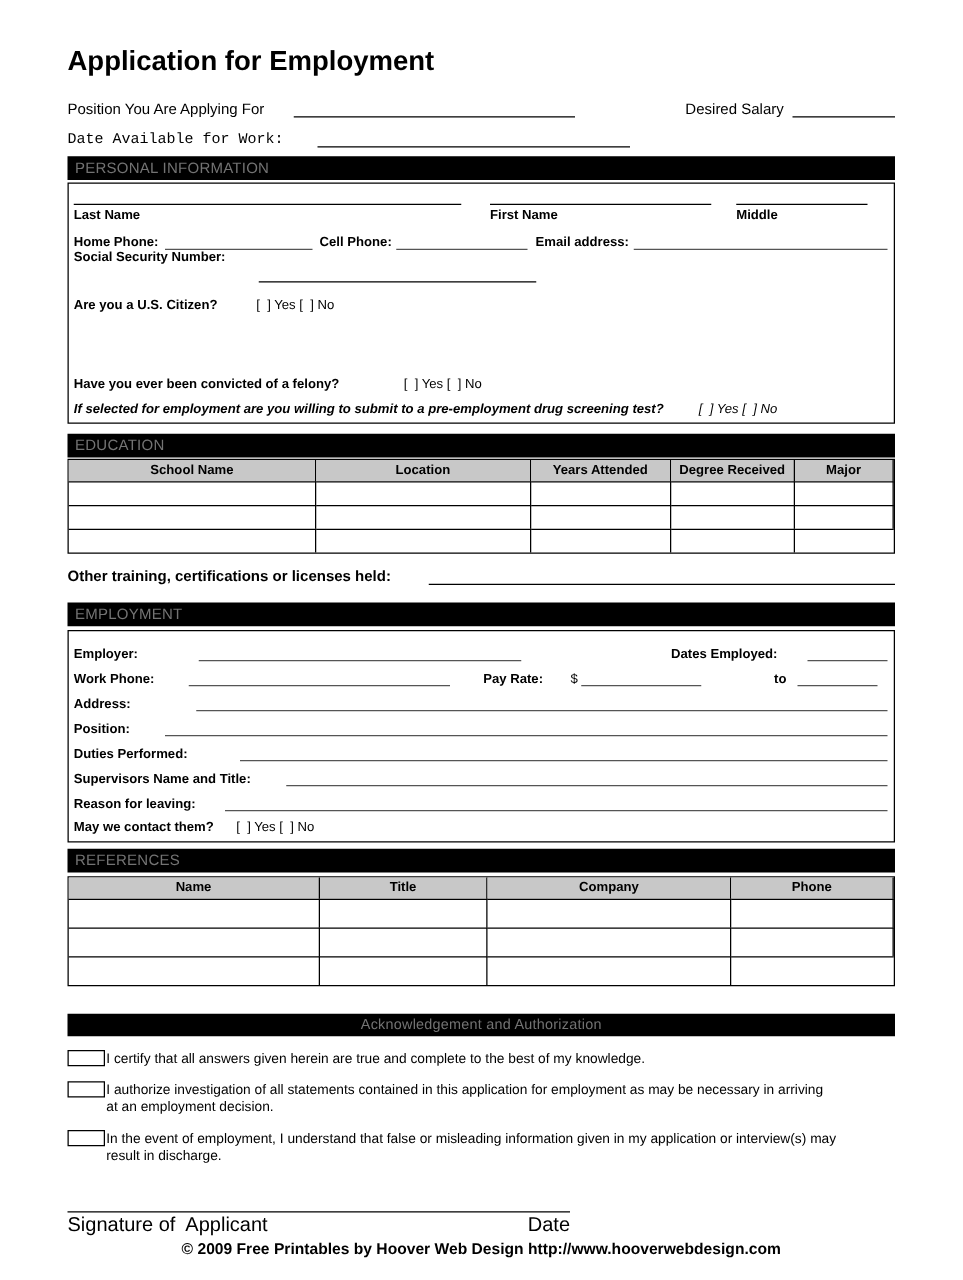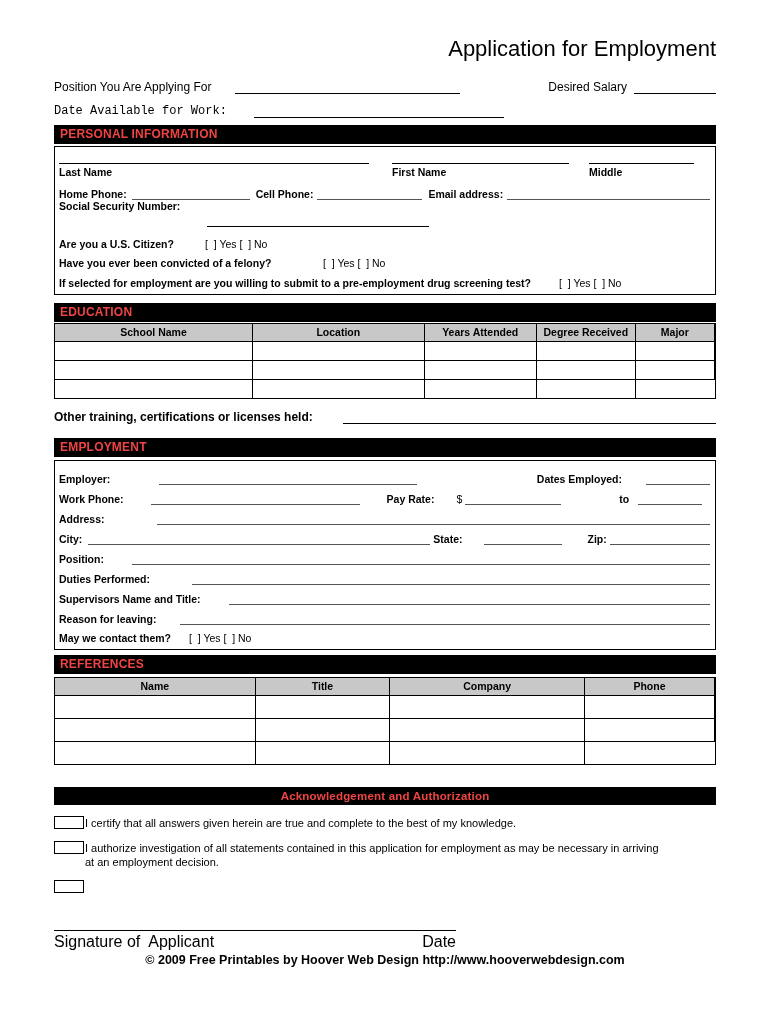--- a/index.html
+++ b/index.html
@@ -1,28 +1,28 @@
 <!DOCTYPE html>
 <html><head>
 <meta charset="utf-8">
 <style>
   * { box-sizing: border-box; }
   html,body { margin:0; padding:0; background:#ffffff; }
   body { font-family:"Liberation Sans", sans-serif; color:#000; }
   .page { width:770px; height:1024px; background:#fff; padding:36px 54px 0 54px; position:relative; overflow:hidden; }
 
-  .title { text-align:right; font-size:22px; font-weight:normal; margin:0 0 14px 0; line-height:26px; }
+  .title { text-align:left; font-size:22px; font-weight:bold; margin:0 0 14px 0; line-height:26px; }
 
   .toprow { display:flex; align-items:flex-end; font-size:12px; height:18px; margin-bottom:6px; }
   .tlbl { white-space:nowrap; }
   .ln  { display:inline-block; border-bottom:1.4px solid #000; height:14px; }
   .lng { display:inline-block; border-bottom:1px solid #555; height:14px; }
   .spacer { flex:1; }
 
-  .bar { background:#000; color:#ef4444; font-weight:bold; font-size:12px; line-height:19px; height:19px; padding:0 6px; letter-spacing:.2px; }
+  .bar { background:#000; color:#737373; font-weight:normal; font-size:12px; line-height:19px; height:19px; padding:0 6px; letter-spacing:.2px; }
   .bar.small { font-size:11.5px; height:18px; line-height:18px;text-align:center; }
 
   .fbox { border:1.5px solid #000; margin-top:2px; padding:3px 5px 5px 4px; }
 
   .colrow { display:flex; margin-top:2px; }
   .fcol { display:flex; flex-direction:column; }
   .fcol .topline { border-bottom:1.4px solid #000; height:12px; }
   .flabel { font-weight:bold; font-size:10.5px; margin-top:2px; height:13px; }
 
   .frow { display:flex; align-items:flex-end; font-size:10.5px; min-height:20px; }
@@ -101,26 +101,26 @@
     <div style="min-height:24px;">
       <div class="blbl" style="height:13px;">Social Security Number:</div>
       <div class="ln" style="width:222px; margin-left:148px; height:4px;"></div>
     </div>
 
     <div class="frow" style="min-height:19px;">
       <span class="blbl" style="width:146px;">Are you a U.S. Citizen?</span>
       <span class="yn">[  ] Yes [  ] No</span>
     </div>
 
-    <div class="frow" style="min-height:19px;">
+    <div class="frow" style="min-height:19px;margin-top:44px;">
       <span class="blbl" style="width:264px;">Have you ever been convicted of a felony?</span>
       <span class="yn">[  ] Yes [  ] No</span>
     </div>
 
-    <div class="frow" style="min-height:20px;">
+    <div class="frow" style="min-height:20px;font-style:italic;">
       <span class="blbl" style="width:500px;">If selected for employment are you willing to submit to a pre-employment drug screening test?</span>
       <span class="yn">[  ] Yes [  ] No</span>
     </div>
   </div>
 
   <div class="bar" style="margin-top:8px;">EDUCATION</div>
   <div class="gridtable edu" style="margin-top:1px;">
     <div class="hcell">School Name</div>
     <div class="hcell">Location</div>
     <div class="hcell">Years Attended</div>
@@ -170,28 +170,20 @@
       <span class="lng" style="width:96px; margin-left:3px;"></span>
       <span class="blbl" style="margin-left:58px;">to</span>
       <span class="lng" style="width:64px; margin-left:9px;"></span>
     </div>
 
     <div class="frow">
       <span class="blbl">Address:</span>
       <span class="lng" style="flex:1; margin-left:52px;"></span>
     </div>
 
-    <div class="frow">
-      <span class="blbl">City:</span>
-      <span class="lng" style="width:342px; margin-left:6px;"></span>
-      <span class="blbl" style="margin-left:3px;">State:</span>
-      <span class="lng" style="width:78px; margin-left:21px;"></span>
-      <span class="blbl" style="margin-left:26px;">Zip:</span>
-      <span class="lng" style="flex:1; margin-left:3px;"></span>
-    </div>
 
     <div class="frow">
       <span class="blbl">Position:</span>
       <span class="lng" style="flex:1; margin-left:28px;"></span>
     </div>
 
     <div class="frow">
       <span class="blbl">Duties Performed:</span>
       <span class="lng" style="flex:1; margin-left:42px;"></span>
     </div>
@@ -242,20 +234,21 @@
     <span class="acktext">I certify that all answers given herein are true and complete to the best of my knowledge.</span>
   </div>
 
   <div class="ackrow">
     <span class="cb"></span>
     <span class="acktext" style="max-width:580px;">I authorize investigation of all statements contained in this application for employment as may be necessary in arriving at an employment decision.</span>
   </div>
 
   <div class="ackrow">
     <span class="cb"></span>
+    <span class="acktext" style="max-width:590px;">In the event of employment, I understand that false or misleading information given in my application or interview(s) may result in discharge.</span>
   </div>
 
   <div class="sigblock">
     <div class="sigline"></div>
     <div class="siglabels">
       <span class="pre">Signature of  Applicant</span>
       <span class="spacer"></span>
       <span style="">Date</span>
     </div>
   </div>

